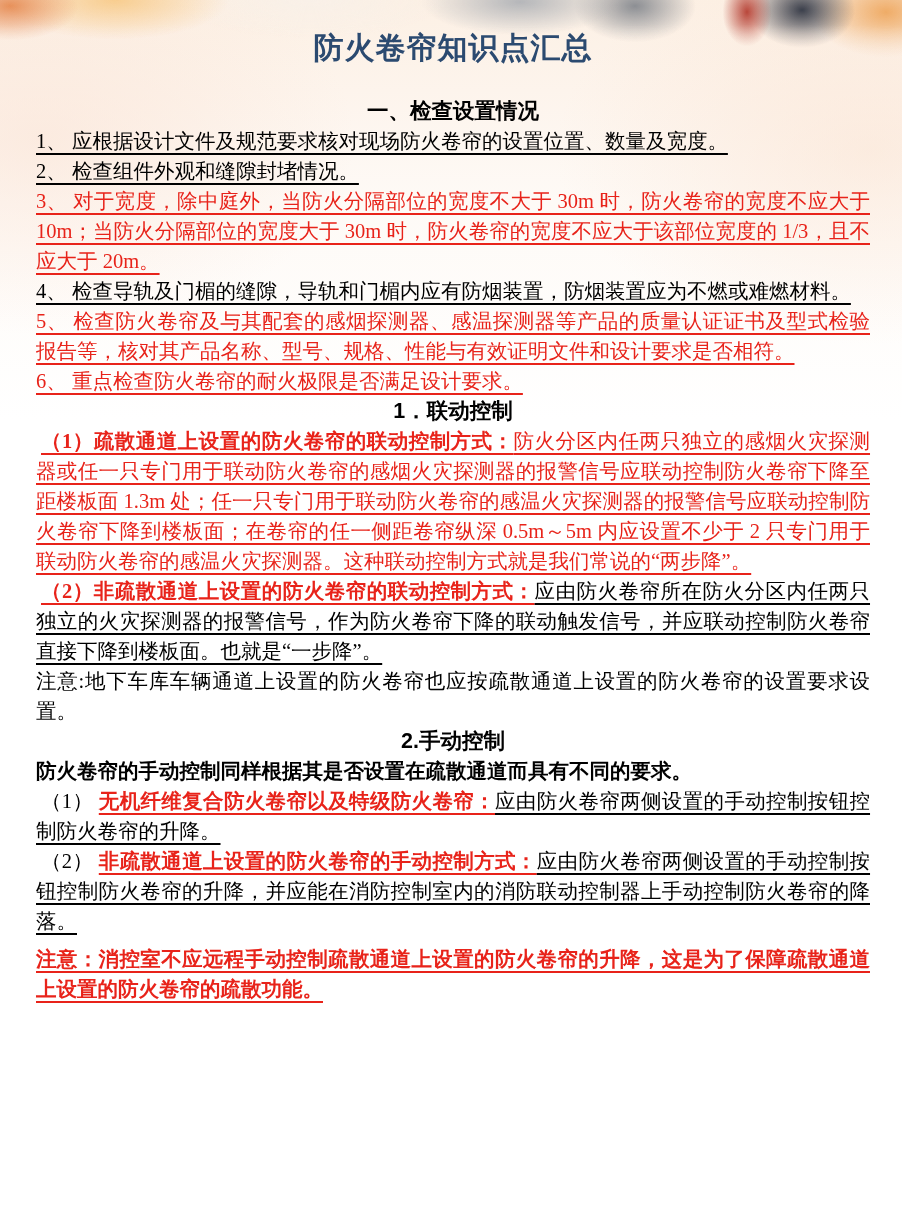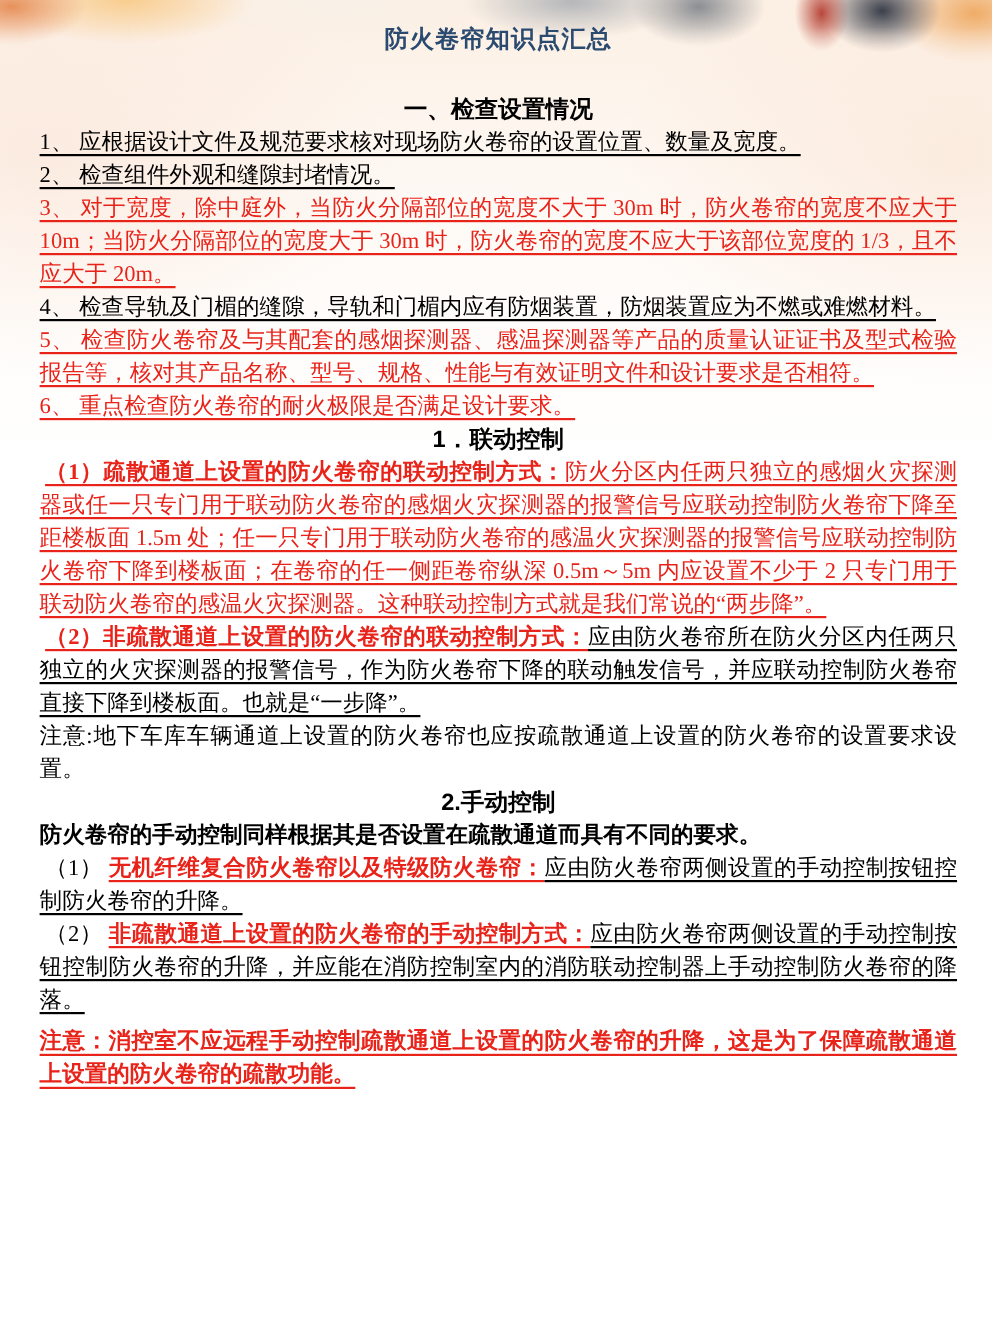--- a/index.html
+++ b/index.html
@@ -25,25 +25,25 @@
       radial-gradient(130px 44px at 520px 2px, rgba(168,172,178,0.85), rgba(168,172,178,0) 76%),
       radial-gradient(80px 48px at 635px 6px, rgba(120,125,133,0.85), rgba(120,125,133,0) 76%),
       radial-gradient(34px 48px at 747px 12px, rgba(178,56,44,0.92), rgba(178,56,44,0) 72%),
       radial-gradient(70px 50px at 802px 10px, rgba(42,48,62,0.92), rgba(42,48,62,0) 76%),
       radial-gradient(95px 58px at 886px 12px, rgba(238,168,96,0.95), rgba(238,168,96,0) 78%);
     -webkit-mask-image:linear-gradient(to bottom,#000 0%,#000 32%,transparent 100%);
     mask-image:linear-gradient(to bottom,#000 0%,#000 32%,transparent 100%);
   }
   .content{position:relative;padding:14px 32px 0 36px;}
   h1.title{
-    margin:4px 0 30px 0;
+    margin:16px 0 30px 0;
     text-align:center;
     font-family:"Liberation Sans","DejaVu Sans",sans-serif;
     font-weight:bold;
-    font-size:22px;line-height:36px;
+    font-size:30px;line-height:36px;
     letter-spacing:1px;
     color:#2b4a70;
   }
   p{margin:0;font-size:20.5px;line-height:30px;text-align:justify;}
   p.indent{text-indent:17px;}
   p.small-indent{text-indent:5px;}
   .heading{
     font-family:"Liberation Sans","DejaVu Sans",sans-serif;
     font-weight:bold;font-size:21.5px;line-height:30px;
     text-align:center;
@@ -74,21 +74,21 @@
     <p class="u">1、 应根据设计文件及规范要求核对现场防火卷帘的设置位置、数量及宽度。</p>
     <p class="u">2、 检查组件外观和缝隙封堵情况。</p>
     <p class="red u">3、 对于宽度，除中庭外，当防火分隔部位的宽度不大于 30m 时，防火卷帘的宽度不应大于 10m；当防火分隔部位的宽度大于 30m 时，防火卷帘的宽度不应大于该部位宽度的 1/3，且不应大于 20m。</p>
     <p class="u">4、 检查导轨及门楣的缝隙，导轨和门楣内应有防烟装置，防烟装置应为不燃或难燃材料。</p>
     <p class="red u">5、 检查防火卷帘及与其配套的感烟探测器、感温探测器等产品的质量认证证书及型式检验报告等，核对其产品名称、型号、规格、性能与有效证明文件和设计要求是否相符。</p>
     <p class="red u">6、 重点检查防火卷帘的耐火极限是否满足设计要求。</p>
 
     <p class="heading">1．联动控制</p>
 
 
-    <p class="small-indent"><span class="red bold u">（1）疏散通道上设置的防火卷帘的联动控制方式：</span><span class="red u">防火分区内任两只独立的感烟火灾探测器或任一只专门用于联动防火卷帘的感烟火灾探测器的报警信号应联动控制防火卷帘下降至距楼板面 1.5m 处；任一只专门用于联动防火卷帘的感温火灾探测器的报警信号应联动控制防火卷帘下降到楼板面；在卷帘的任一侧距卷帘纵深 0.5m～5m 内应设置不少于 2 只专门用于联动防火卷帘的感温火灾探测器。这种联动控制方式就是我们常说的“两步降”。</span></p>
+    <p class="small-indent"><span class="red bold u">（1）疏散通道上设置的防火卷帘的联动控制方式：</span><span class="red u">防火分区内任两只独立的感烟火灾探测器或任一只专门用于联动防火卷帘的感烟火灾探测器的报警信号应联动控制防火卷帘下降至距楼板面 1.3m 处；任一只专门用于联动防火卷帘的感温火灾探测器的报警信号应联动控制防火卷帘下降到楼板面；在卷帘的任一侧距卷帘纵深 0.5m～5m 内应设置不少于 2 只专门用于联动防火卷帘的感温火灾探测器。这种联动控制方式就是我们常说的“两步降”。</span></p>
 
     <p class="small-indent"><span class="red bold u">（2）非疏散通道上设置的防火卷帘的联动控制方式：</span><span class="u">应由防火卷帘所在防火分区内任两只独立的火灾探测器的报警信号，作为防火卷帘下降的联动触发信号，并应联动控制防火卷帘直接下降到楼板面。也就是“一步降”。</span></p>
 
     <p>注意:地下车库车辆通道上设置的防火卷帘也应按疏散通道上设置的防火卷帘的设置要求设置。</p>
 
     <p class="heading">2.手动控制</p>
 
     <p class="bold">防火卷帘的手动控制同样根据其是否设置在疏散通道而具有不同的要求。</p>
 
     <p class="small-indent"><span>（1） </span><span class="red bold u">无机纤维复合防火卷帘以及特级防火卷帘：</span><span class="u">应由防火卷帘两侧设置的手动控制按钮控制防火卷帘的升降。</span></p>

